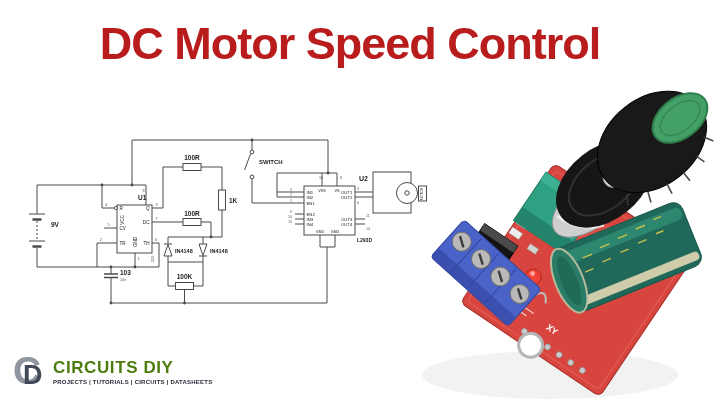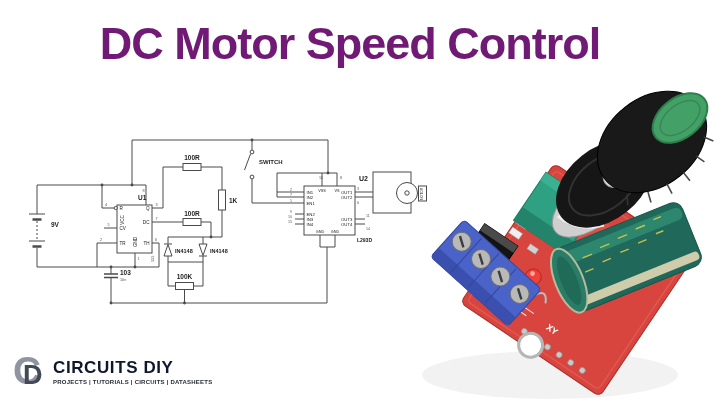--- a/index.html
+++ b/index.html
@@ -1,28 +1,28 @@
 <!DOCTYPE html>
 <html><head>
 <meta charset="utf-8">
 <style>
   html,body{margin:0;padding:0;}
   body{width:720px;height:405px;overflow:hidden;background:#ffffff;
        font-family:"Liberation Sans", sans-serif;position:relative;}
   .stage{position:absolute;inset:0;width:720px;height:405px;}
   .title{position:absolute;left:0;top:18px;width:700px;text-align:center;
-         font-size:45px;font-weight:800;letter-spacing:-1px;color:#701a75;}
+         font-size:45px;font-weight:800;letter-spacing:-1px;color:#b91c1c;}
   #schematic{position:absolute;left:25px;top:110px;width:420px;height:250px;}
   #pcb{position:absolute;left:400px;top:80px;width:320px;height:325px;}
   .logo{position:absolute;left:13px;top:355px;display:flex;align-items:flex-start;gap:4px;}
   .logo .mono{width:36px;height:40px;position:relative;flex:0 0 auto;}
   .logo .mono .c{position:absolute;left:0;top:-6px;font-size:39px;font-weight:800;color:#8f959f;}
   .logo .mono .d{position:absolute;left:10px;top:5px;font-size:27px;font-weight:800;color:#424a58;}
   .logo .txt{display:flex;flex-direction:column;padding-top:4px;}
-  .logo .brand{font-size:17px;font-weight:800;letter-spacing:.6px;color:#0f172a;line-height:1.05;}
+  .logo .brand{font-size:17px;font-weight:800;letter-spacing:.6px;color:#4d7c0f;line-height:1.05;}
   .logo .tagline{font-size:6px;font-weight:700;letter-spacing:.22px;color:#252A35;margin-top:2px;}
   svg text{font-family:"Liberation Sans", sans-serif;}
   .sv{fill:#222;font-size:6.5px;font-weight:700;}
   .pl{fill:#222;font-size:4.6px;}
   .pn{fill:#555;font-size:3.8px;}
   .pls{fill:#222;font-size:4.3px;}
   .pns{fill:#555;font-size:3.6px;}
 </style>
 </head>
 <body>

